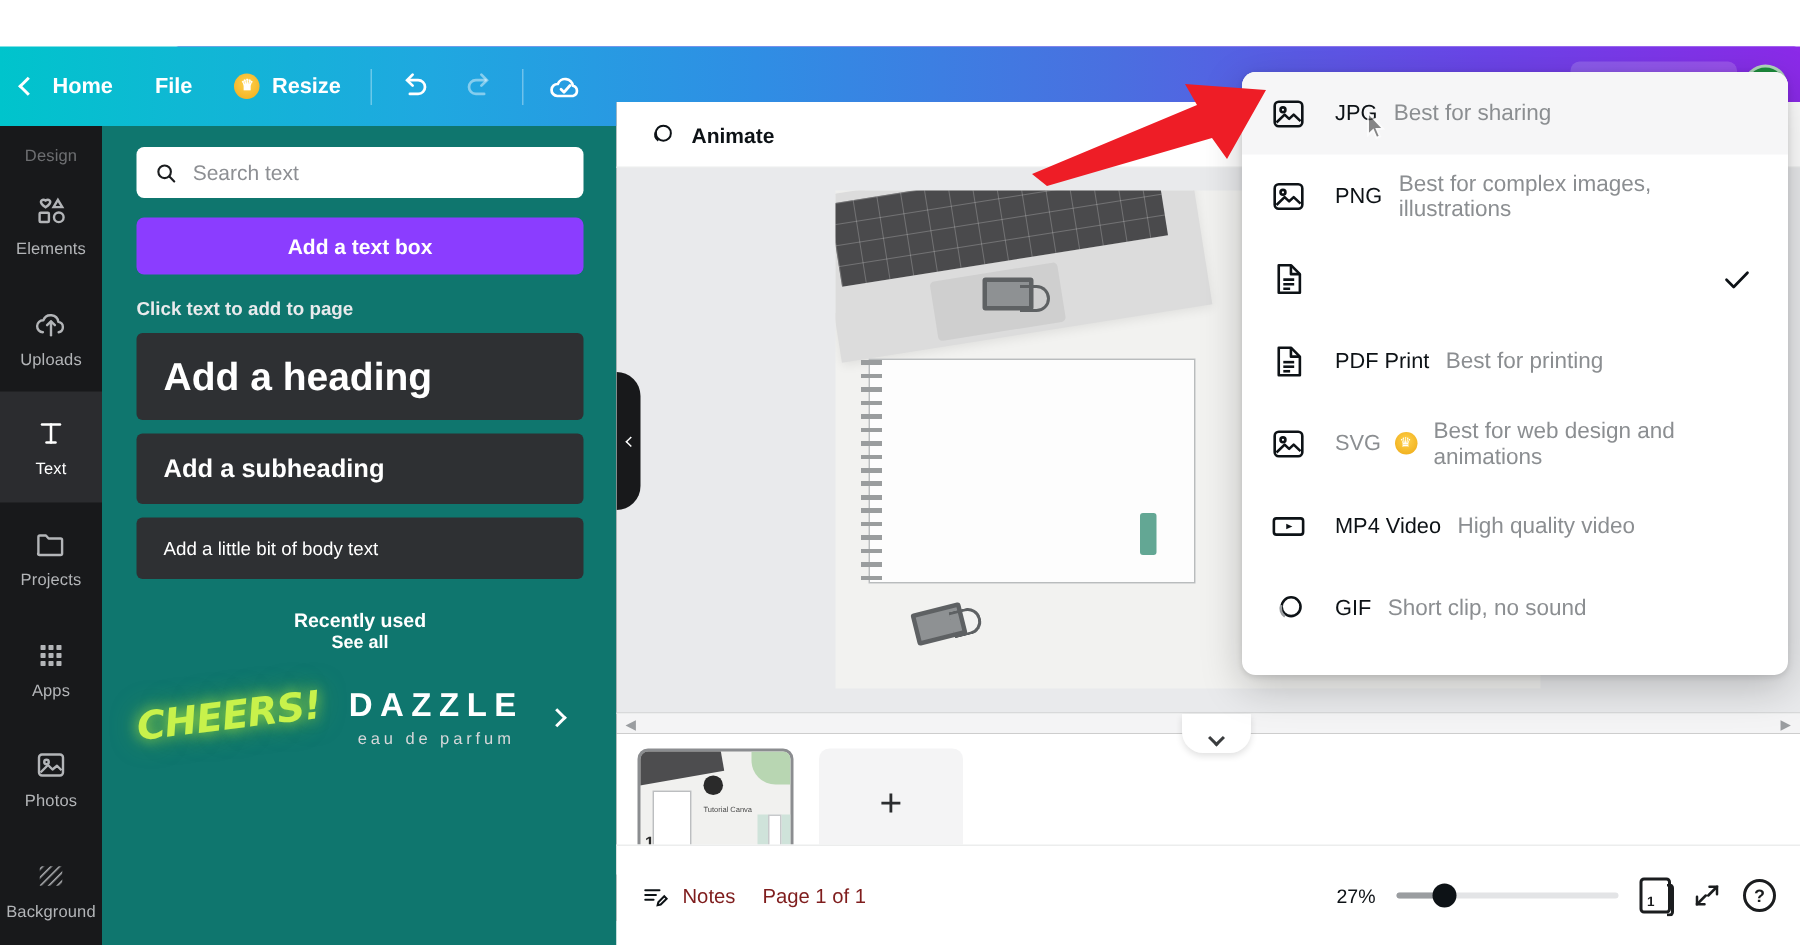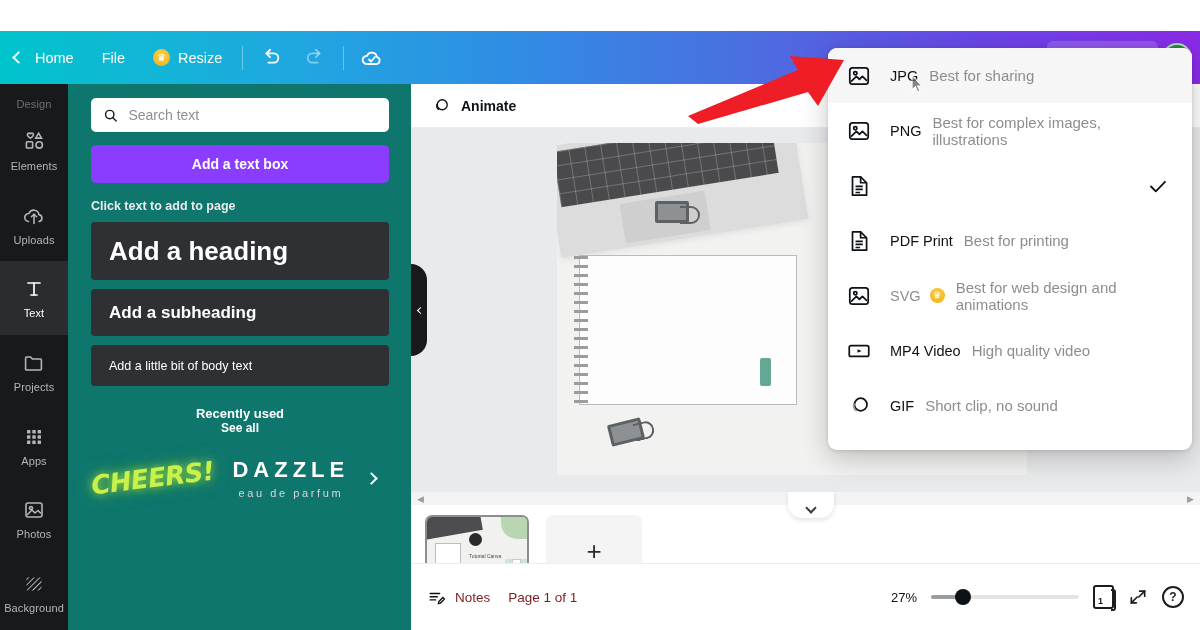--- a/index.html
+++ b/index.html
@@ -20,21 +20,21 @@
   .header {
     position:absolute; left:0; top:31px; width:1200px; height:53px;
     background: linear-gradient(90deg,#00c4cc 0%, #0fb8d4 10%, #1fa8e0 24%,
                 #2f8ee4 42%, #4a6fe0 62%, #6a45e8 82%, #8b2ae8 100%);
     display:flex; align-items:center; color:#fff;
   }
   .hdr-left { display:flex; align-items:center; height:100%; }
   .hdr-item {
     display:flex; align-items:center; gap:8px;
     padding:12px 14px; height:100%;
-    font-size:14.5px; font-weight:400; color:#fff; white-space:nowrap;
+    font-size:14.5px; font-weight:700; color:#fff; white-space:nowrap;
   }
   .chev-left { display:inline-block; width:9px; height:9px;
     border-left:2px solid #fff; border-bottom:2px solid #fff;
     transform:rotate(45deg); margin-right:4px; }
   .crown-badge {
     width:17px; height:17px; border-radius:50%;
     background:radial-gradient(circle at 50% 40%, #ffd24d, #f0ac1b);
     display:inline-flex; align-items:center; justify-content:center;
     font-size:10px; line-height:1; color:#fff;
   }
@@ -118,21 +118,21 @@
   .dazzle-wrap { text-align:center; color:#fff; }
   .dazzle { font-size:22px; font-weight:700; letter-spacing:5px; }
   .dazzle-sub { font-size:11px; letter-spacing:2.6px; color:#d7d8da; margin-top:4px; }
   .arrow-next {
     width:9px; height:9px; border-top:2px solid #fff; border-right:2px solid #fff;
     transform:rotate(45deg);
   }
 
   
   .editor {
-    position:absolute; left:411px; top:84px; width:789px; height:546px;
+    position:absolute; left:411px; top:68px; width:789px; height:546px;
     background:#404040;
   }
   .anim-bar {
     height:44px; display:flex; align-items:center; gap:10px;
     padding-left:20px; border-bottom:1px solid #eceded; background:#fff;
   }
   .anim-label{ font-size:14px; font-weight:700; color:#0d1216; }
   .stage {
     position:absolute; left:0; top:44px; width:789px; height:363px;
     background:#e9eaec; overflow:hidden;

